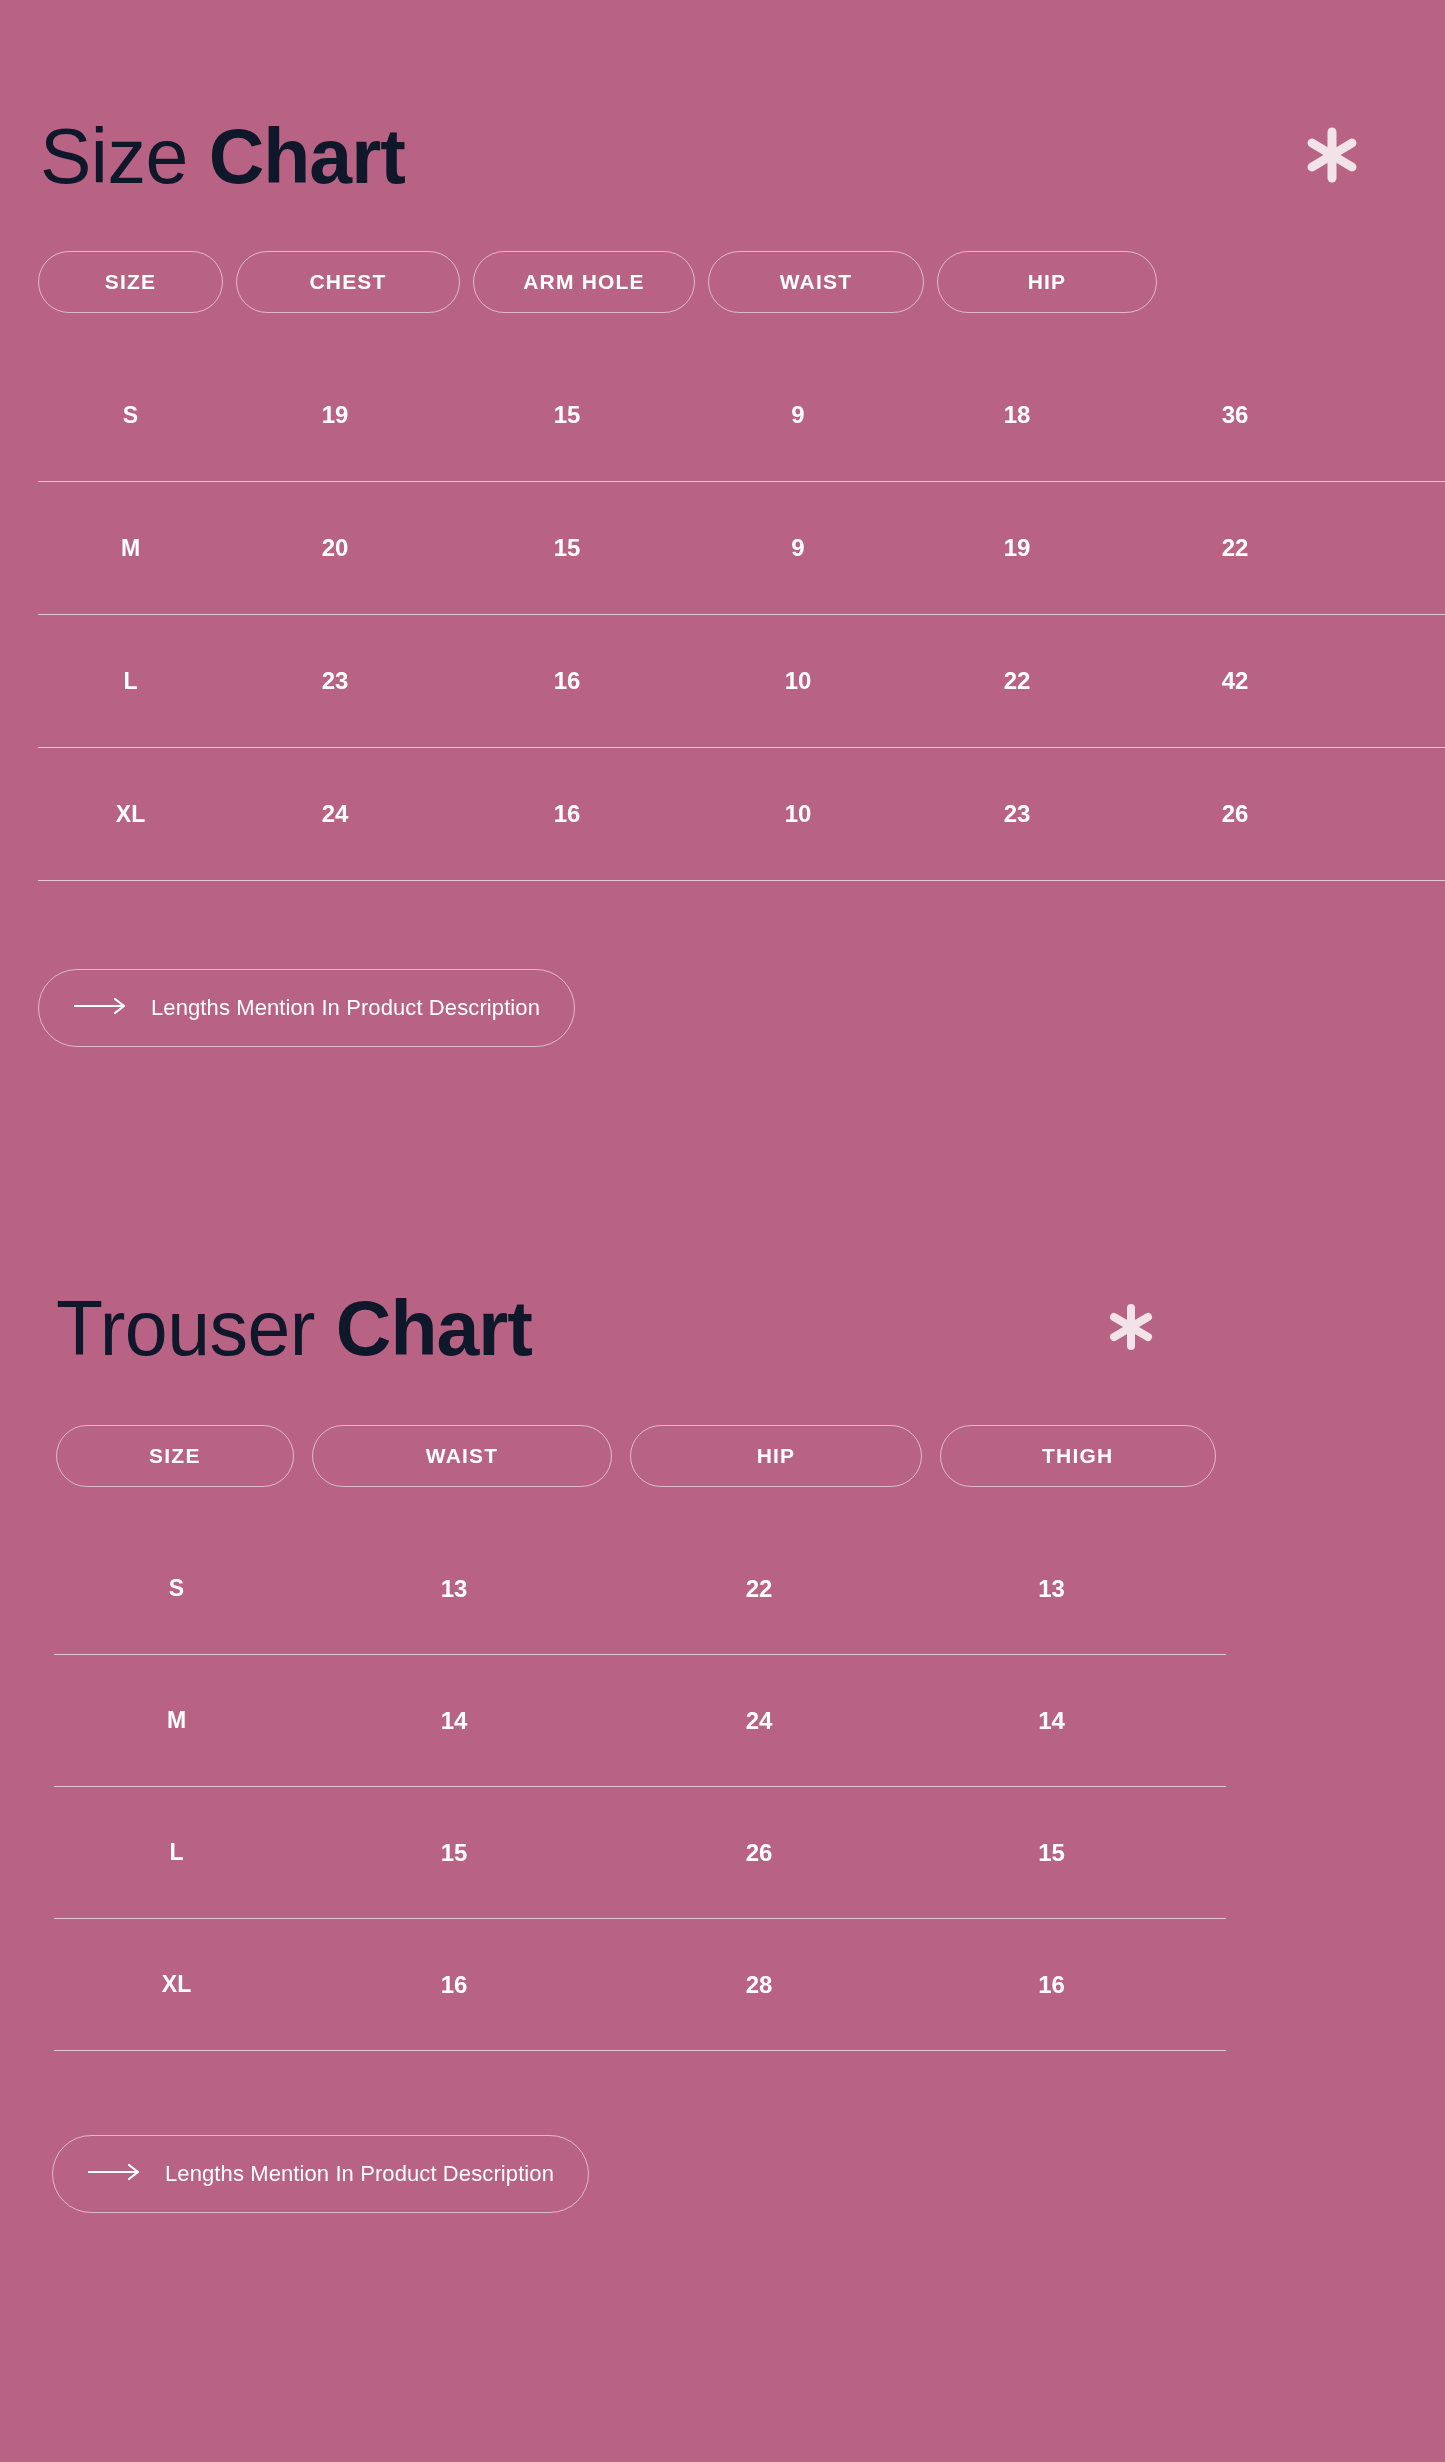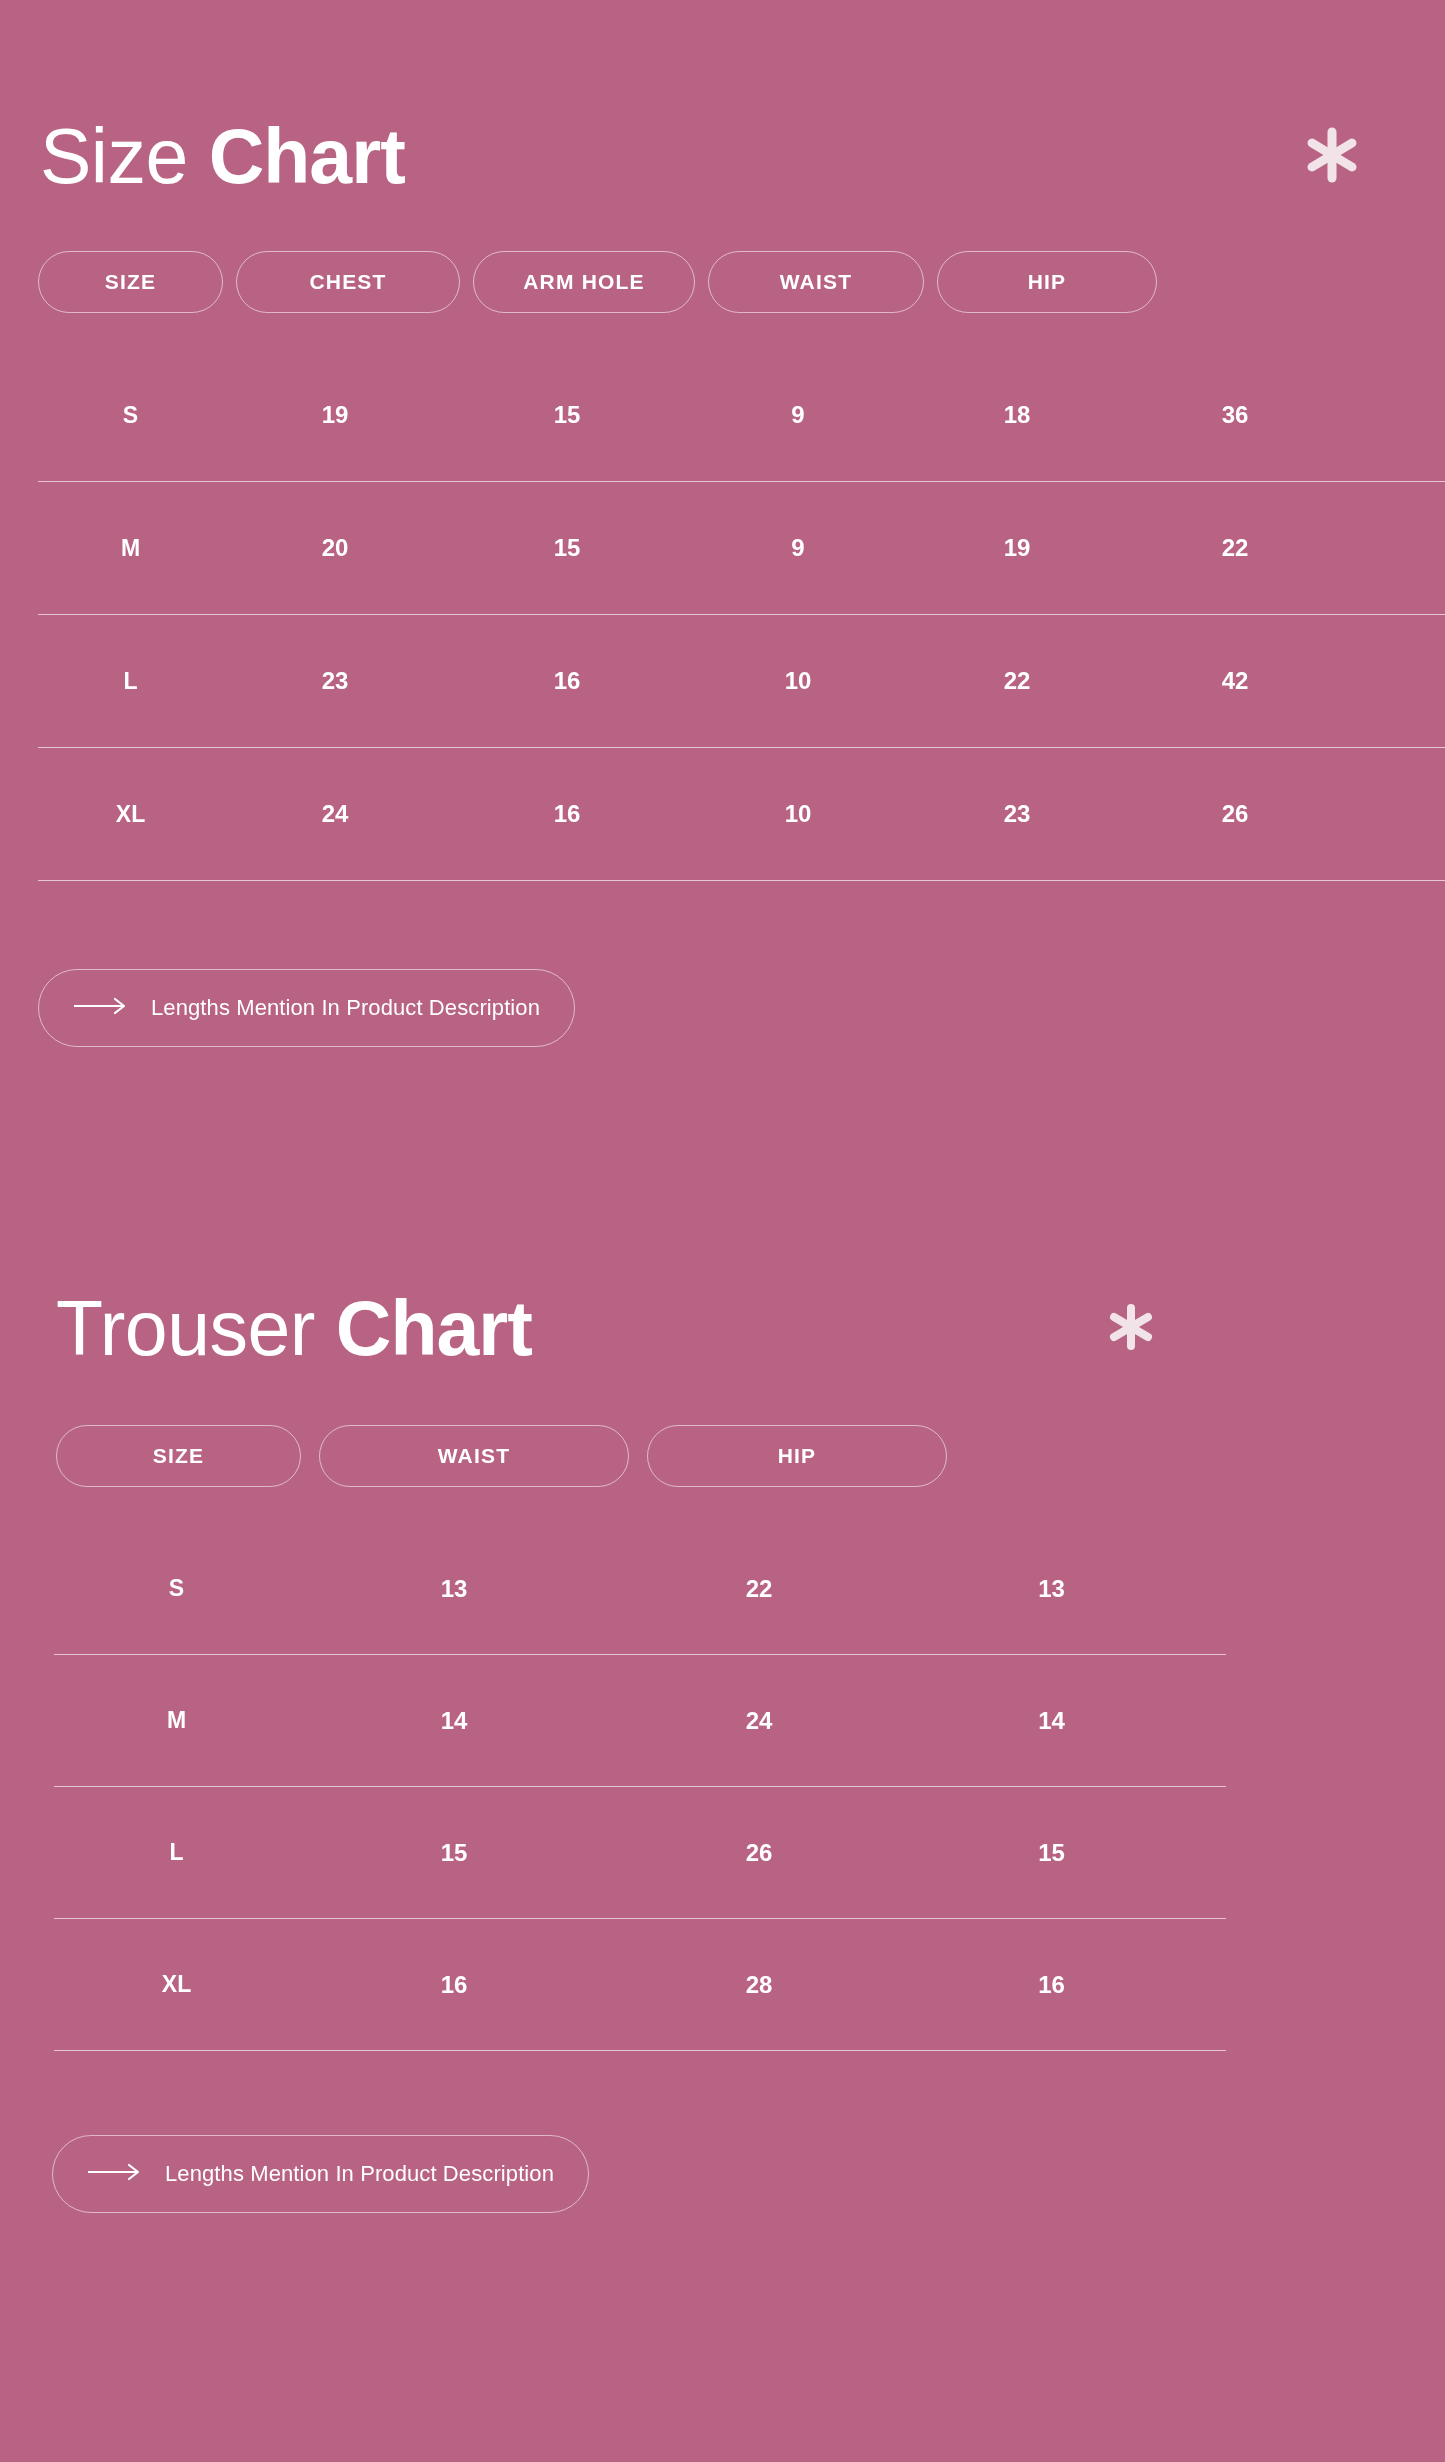--- a/index.html
+++ b/index.html
@@ -33,21 +33,21 @@
     align-items: center;
     justify-content: space-between;
   }
 
   .section-title {
     font-size: 77px;
     line-height: 1.0;
     font-weight: 300;
     letter-spacing: -0.5px;
     white-space: nowrap;
-    color: #ffffff;
+    color: #0f172a;
   }
   .section-title .bold {
     font-weight: 700;
     letter-spacing: -1px;
   }
 
   .asterisk-icon {
     display: block;
     flex: none;
   }
@@ -251,20 +251,21 @@
             <line x1="8" y1="35" x2="42" y2="15"></line>
           </g>
         </svg>
       </span>
     </div>
 
     <div class="pill-row">
       <div class="pill c4-0">SIZE</div>
       <div class="pill c4-1">WAIST</div>
       <div class="pill c4-2">HIP</div>
+      <div class="pill c4-3">THIGH</div>
     </div>
 
     <div class="data-table">
 
       <div class="data-row">
         <div class="data-cell size-cell c4-0">S</div>
         <div class="data-cell c4-1">13</div>
         <div class="data-cell c4-2">22</div>
         <div class="data-cell c4-3">13</div>
       </div>

